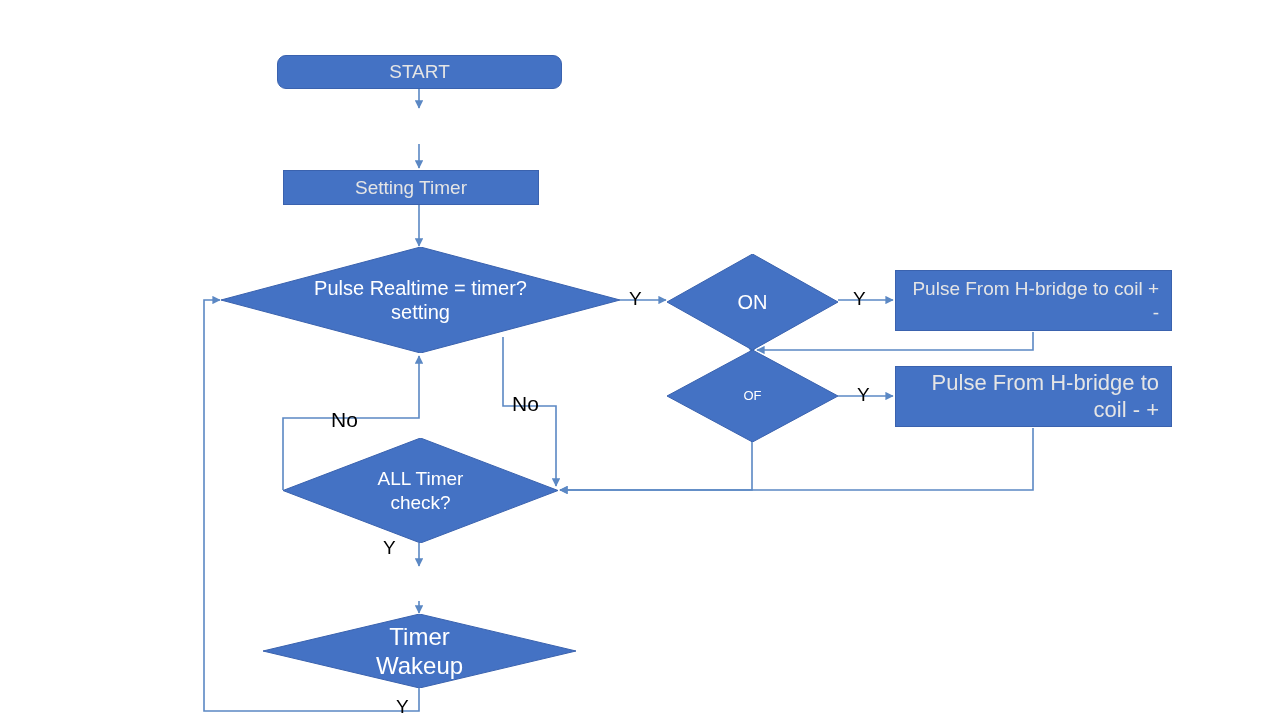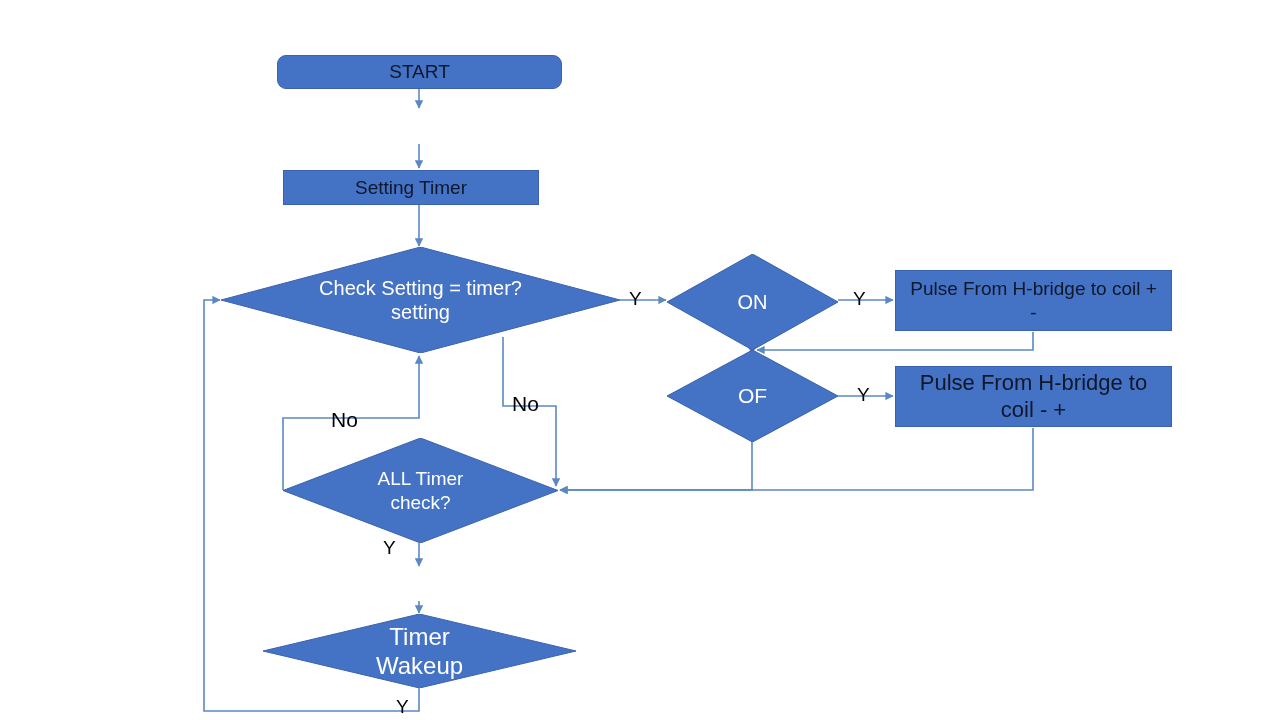--- a/index.html
+++ b/index.html
@@ -24,22 +24,22 @@
     top: 0;
     width: 1280px;
     height: 720px;
     pointer-events: none;
   }
   .node {
     position: absolute;
     display: flex;
     align-items: center;
     justify-content: center;
-    text-align: center;
-    color: #0f172a;
+    text-align: right;
+    color: #e5e5e5;
     box-sizing: border-box;
     line-height: 1.22;
   }
   .proc {
     background: #4472C4;
     border: 1px solid #3A62AE;
   }
   .proc.rounded {
     border-radius: 9px;
   }
@@ -127,38 +127,38 @@
 
   <div class="node proc" style="left:283px; top:170px; width:256px; height:35px; font-size:19px;">
     <span>Setting Timer</span>
   </div>
 
   <div class="diamond-wrap" style="left:221px; top:247px; width:399px; height:106px;">
     <svg class="diamond-shape" viewBox="0 0 399 106" preserveAspectRatio="none">
       <polygon points="199.5,0 399,53 199.5,106 0,53" fill="#4472C4" stroke="#3A62AE" stroke-width="1"></polygon>
     </svg>
     <div class="diamond-label" style="font-size:20px; padding:0 66px;">
-      <span>Check Setting = timer? setting</span>
+      <span>Pulse Realtime = timer? setting</span>
     </div>
   </div>
 
   <div class="diamond-wrap" style="left:667px; top:254px; width:171px; height:96px;">
     <svg class="diamond-shape" viewBox="0 0 171 96" preserveAspectRatio="none">
       <polygon points="85.5,0 171,48 85.5,96 0,48" fill="#4472C4" stroke="#3A62AE" stroke-width="1"></polygon>
     </svg>
     <div class="diamond-label" style="font-size:20px;">
       <span>ON</span>
     </div>
   </div>
 
   <div class="diamond-wrap" style="left:667px; top:350px; width:171px; height:92px;">
     <svg class="diamond-shape" viewBox="0 0 171 92" preserveAspectRatio="none">
       <polygon points="85.5,0 171,46 85.5,92 0,46" fill="#4472C4" stroke="#3A62AE" stroke-width="1"></polygon>
     </svg>
-    <div class="diamond-label" style="font-size:21px;">
+    <div class="diamond-label" style="font-size:13px;">
       <span>OF</span>
     </div>
   </div>
 
   <div class="node proc" style="left:895px; top:270px; width:277px; height:61px; font-size:19px; padding:12px 12px;">
     <span>Pulse From H-bridge to coil + -</span>
   </div>
 
   <div class="node proc" style="left:895px; top:366px; width:277px; height:61px; font-size:22px; padding:0 12px;">
     <span>Pulse From H-bridge to coil - +</span>

